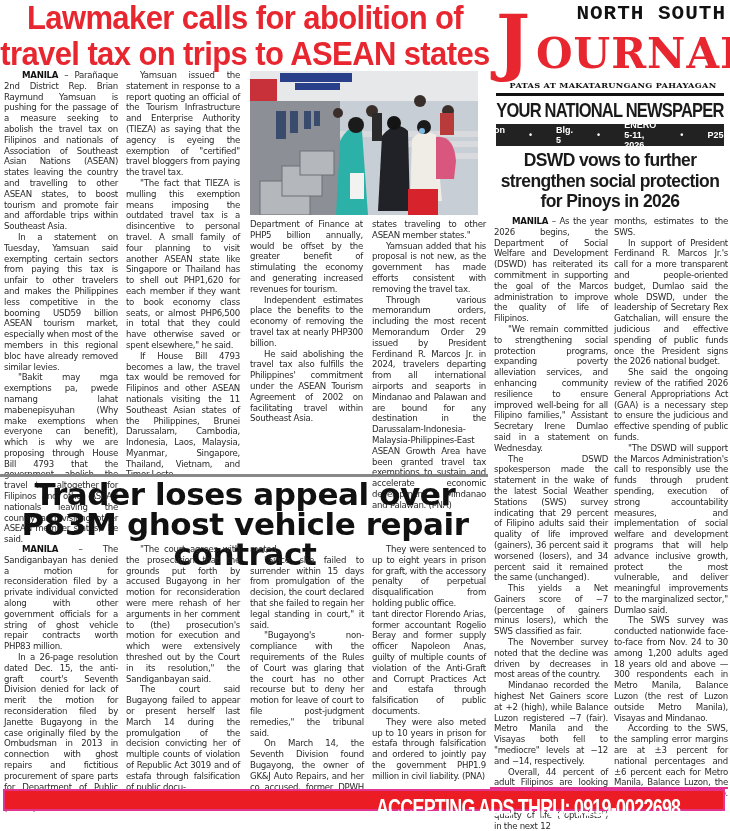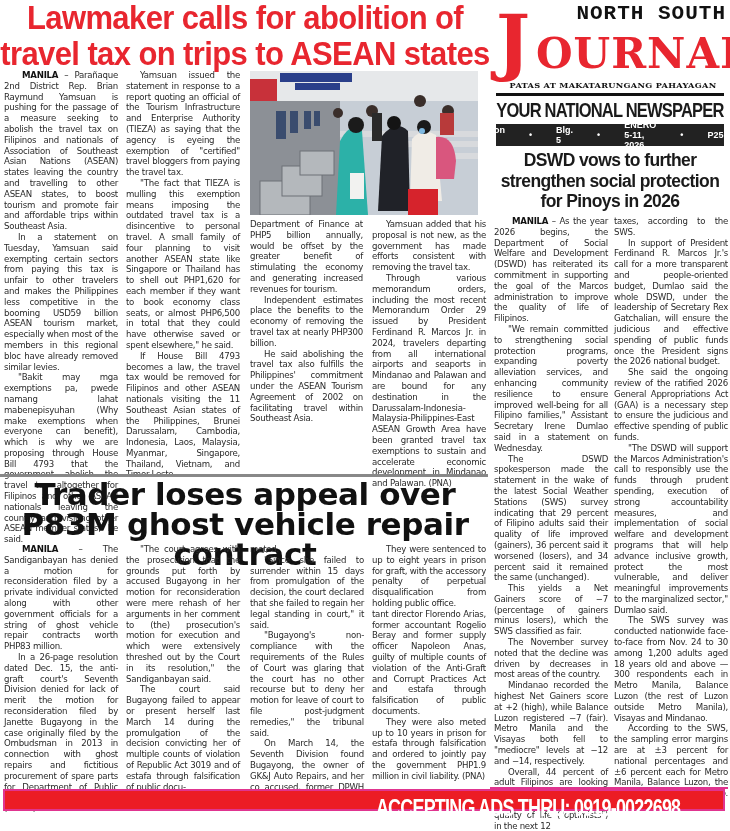--- a/index.html
+++ b/index.html
@@ -117,38 +117,39 @@
   <p>Yamsuan issued the statement in response to a report quoting an official of the Tourism Infrastructure and Enterprise Authority (TIEZA) as saying that the agency is eyeing the exemption of "certified" travel bloggers from paying the travel tax.</p>
   <p>"The fact that TIEZA is mulling this exemption means imposing the outdated travel tax is a disincentive to personal travel. A small family of four planning to visit another ASEAN state like Singapore or Thailand has to shell out PHP1,620 for each member if they want to book economy class seats, or almost PHP6,500 in total that they could have otherwise saved or spent elsewhere," he said.</p>
   <p>If House Bill 4793 becomes a law, the travel tax would be removed for Filipinos and other ASEAN nationals visiting the 11 Southeast Asian states of the Philippines, Brunei Darussalam, Cambodia, Indonesia, Laos, Malaysia, Myanmar, Singapore, Thailand, Vietnam, and Timor-Leste.</p>
 </div>
 <div class="col" style="left:250px; top:219px; width:113px;">
   <p style="text-indent:0">Department of Finance at PHP5 billion annually, would be offset by the greater benefit of stimulating the economy and generating increased revenues for tourism.</p>
   <p>Independent estimates place the benefits to the economy of removing the travel tax at nearly PHP300 billion.</p>
   <p>He said abolishing the travel tax also fulfills the Philippines' commitment under the ASEAN Tourism Agreement of 2002 on facilitating travel within Southeast Asia.</p>
 </div>
 <div class="col" style="left:372px; top:219px; width:114px;">
+  <p style="text-indent:0">states traveling to other ASEAN member states."</p>
   <p>Yamsuan added that his proposal is not new, as the government has made efforts consistent with removing the travel tax.</p>
   <p>Through various memorandum orders, including the most recent Memorandum Order 29 issued by President Ferdinand R. Marcos Jr. in 2024, travelers departing from all international airports and seaports in Mindanao and Palawan and are bound for any destination in the Darussalam-Indonesia-Malaysia-Philippines-East ASEAN Growth Area have been granted travel tax exemptions to sustain and accelerate economic development in Mindanao and Palawan. (PNA)</p>
 </div>
 
 <div class="abs divider"></div>
 
 <div class="abs hl-dswd">DSWD vows to further strengthen social protection for Pinoys in 2026</div>
 <div class="col" style="left:494px; top:216px; width:114px;">
   <p class="first"><span class="dateline">MANILA</span><span> – As the year 2026 begins, the Department of Social Welfare and Development (DSWD) has reiterated its commitment in supporting the goal of the Marcos administration to improve the quality of life of Filipinos.</span></p>
   <p>"We remain committed to strengthening social protection programs, expanding poverty alleviation services, and enhancing community resilience to ensure improved well-being for all Filipino families," Assistant Secretary Irene Dumlao said in a statement on Wednesday.</p>
   <p>The DSWD spokesperson made the statement in the wake of the latest Social Weather Stations (SWS) survey indicating that 29 percent of Filipino adults said their quality of life improved (gainers), 36 percent said it worsened (losers), and 34 percent said it remained the same (unchanged).</p>
   <p>This yields a Net Gainers score of −7 (percentage of gainers minus losers), which the SWS classified as fair.</p>
   <p>The November survey noted that the decline was driven by decreases in most areas of the country.</p>
   <p>Mindanao recorded the highest Net Gainers score at +2 (high), while Balance Luzon registered −7 (fair). Metro Manila and the Visayas both fell to "mediocre" levels at −12 and −14, respectively.</p>
   <p>Overall, 44 percent of adult Filipinos are looking forward to the improvement of their quality of life ("optimists") in the next 12</p>
 </div>
 <div class="col" style="left:614px; top:216px; width:114px;">
-  <p style="text-indent:0">taxes, according to the SWS.</p>
+  <p style="text-indent:0">months, estimates to the SWS.</p>
   <p>In support of President Ferdinand R. Marcos Jr.'s call for a more transparent and people-oriented budget, Dumlao said the whole DSWD, under the leadership of Secretary Rex Gatchalian, will ensure the judicious and effective spending of public funds once the President signs the 2026 national budget.</p>
   <p>She said the ongoing review of the ratified 2026 General Appropriations Act (GAA) is a necessary step to ensure the judicious and effective spending of public funds.</p>
   <p>"The DSWD will support the Marcos Administration's call to responsibly use the funds through prudent spending, execution of strong accountability measures, and implementation of social welfare and development programs that will help advance inclusive growth, protect the most vulnerable, and deliver meaningful improvements to the marginalized sector," Dumlao said.</p>
   <p>The SWS survey was conducted nationwide face-to-face from Nov. 24 to 30 among 1,200 adults aged 18 years old and above — 300 respondents each in Metro Manila, Balance Luzon (the rest of Luzon outside Metro Manila), Visayas and Mindanao.</p>
   <p>According to the SWS, the sampling error margins are at ±3 percent for national percentages and ±6 percent each for Metro Manila, Balance Luzon, the Visayas, and Mindanao. (PNA)</p>
 </div>
 
 <div class="abs hl-black">Trader loses appeal over P83M ghost vehicle repair contract</div>
 <div class="col" style="left:4px; top:544px; width:114px;">
   <p class="first"><span class="dateline">MANILA</span><span> – The Sandiganbayan has denied a motion for reconsideration filed by a private individual convicted along with other government officials for a string of ghost vehicle repair contracts worth PHP83 million.</span></p>

